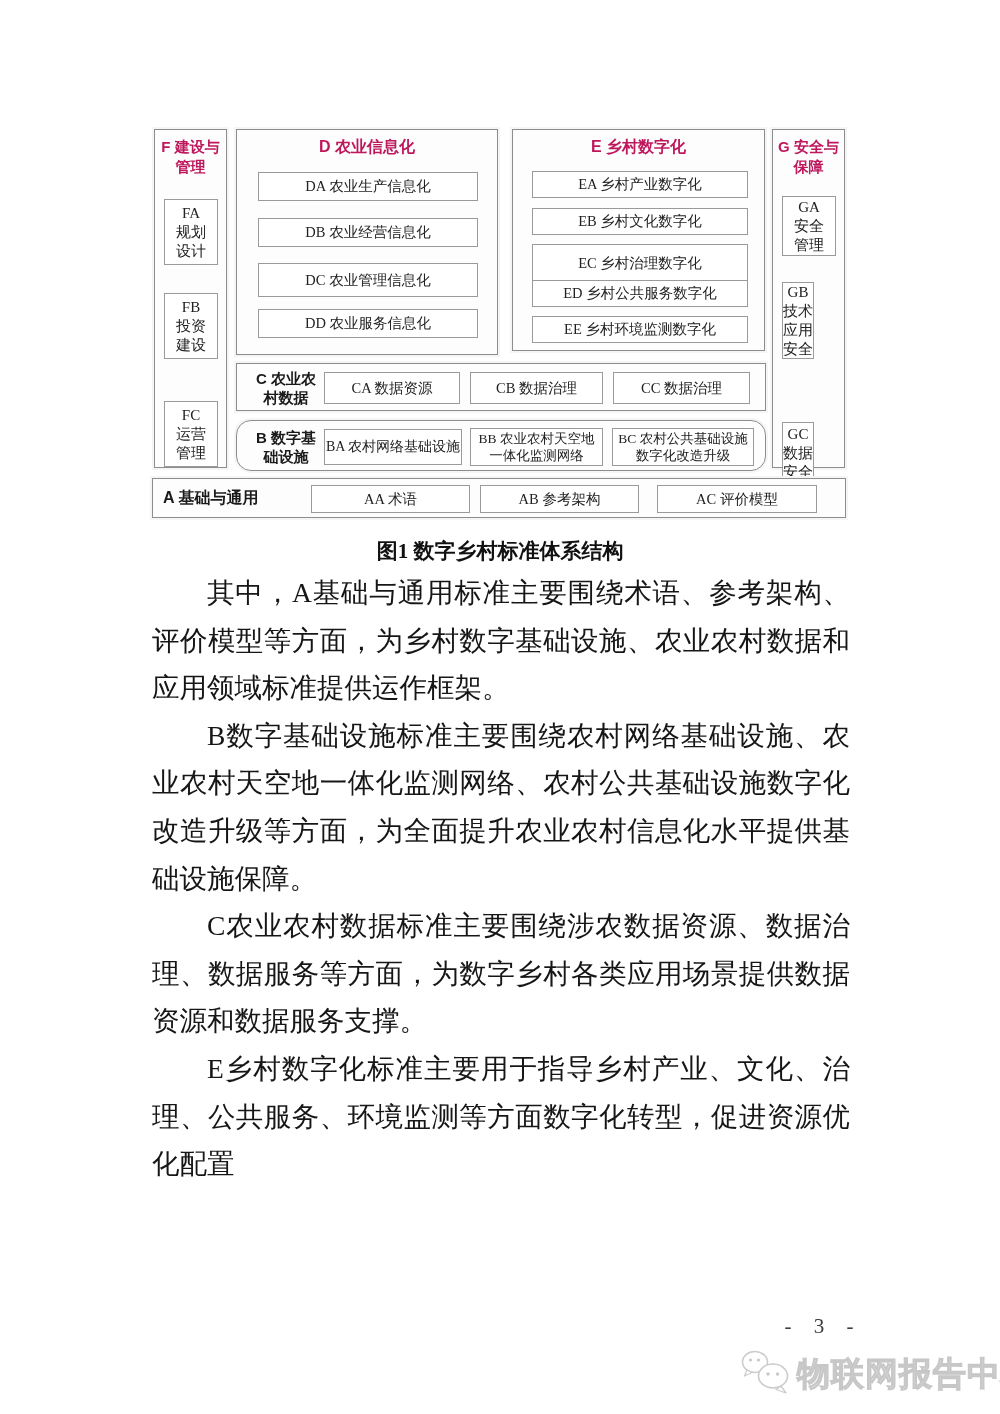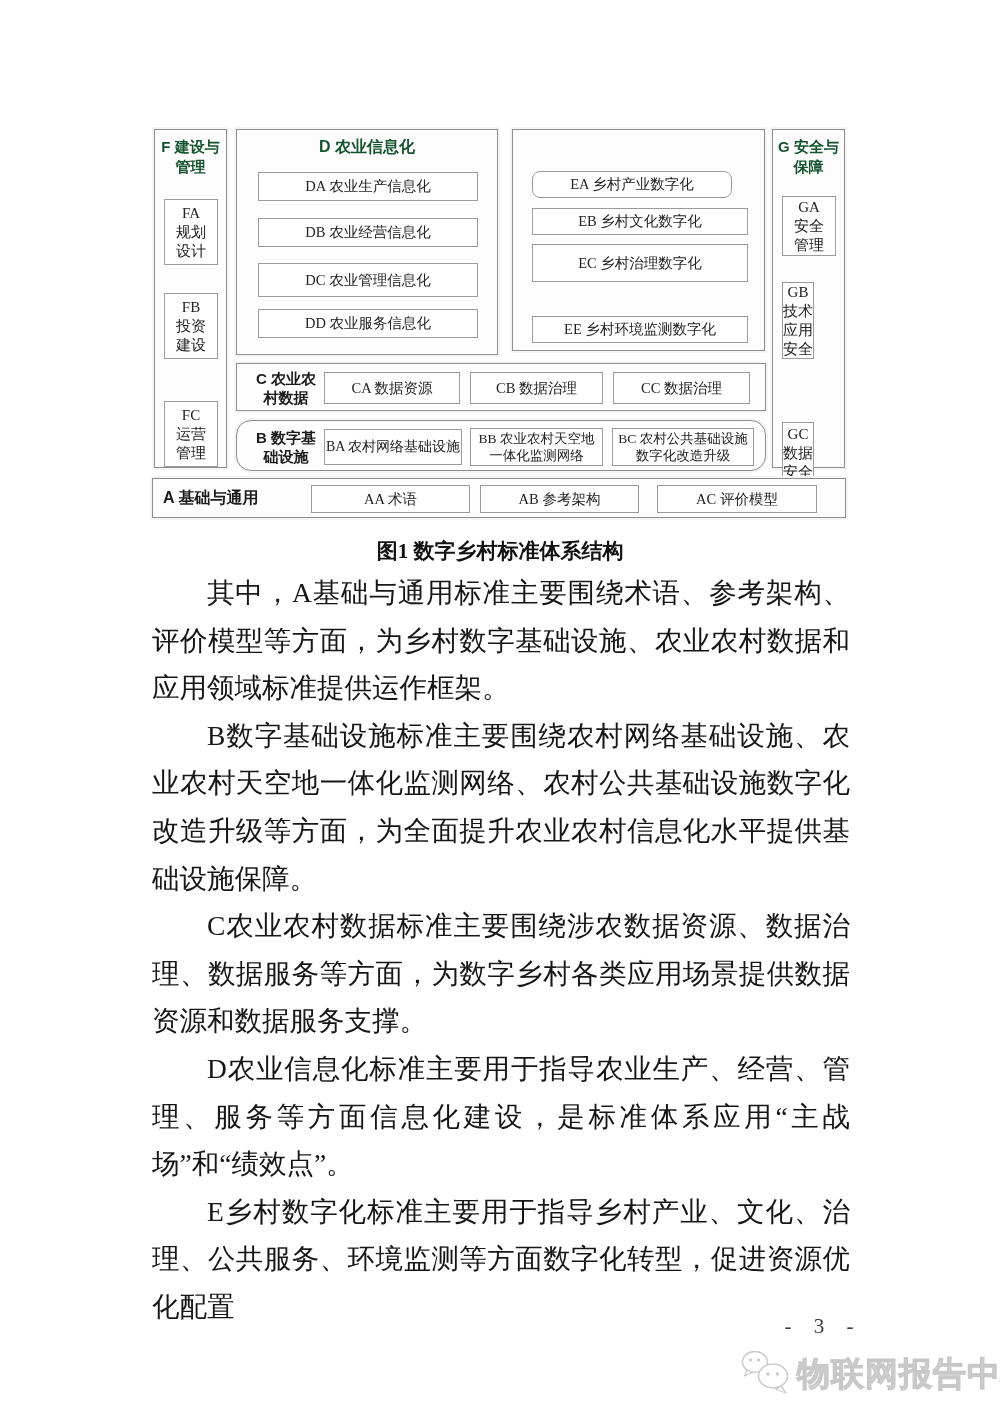--- a/index.html
+++ b/index.html
@@ -4,21 +4,21 @@
 <style>
   * { margin:0; padding:0; box-sizing:border-box; }
   html,body { background:#ffffff; }
   body { font-family:"Liberation Sans", sans-serif; }
   .page { position:relative; width:1000px; height:1414px; background:#ffffff; overflow:hidden; margin:0 auto; }
 
   
   .figure { position:absolute; left:152px; top:127px; width:696px; height:392px; color:#1f1f1f; }
   .pnl { position:absolute; border:1px solid #8d8d8d; background:#fdfdfd; box-shadow:0 0 0 2px #f5f5f5; }
   .pt  { text-align:center; font-weight:bold; font-size:15px; line-height:20px; padding-top:7px;
-         font-family:"Liberation Sans", sans-serif; color:#14532d; }
+         font-family:"Liberation Sans", sans-serif; color:#be185d; }
   .pt.big { font-size:16px; }
   .vb, .hb { position:absolute; border:1px solid #9a9a9a; background:#ffffff;
          font-family:"Liberation Serif", serif; color:#222;
          display:flex; flex-direction:column; justify-content:center; text-align:center; }
   .vb { font-size:15px; line-height:19px;justify-content:center; }
   .hb { font-size:14.5px; }
   .hb2 { font-size:13.5px; line-height:17.5px; }
   .ln { display:block; text-align:center; }
   .rowlb { position:absolute; font-weight:bold; font-size:15px; line-height:19px; text-align:center;
          font-family:"Liberation Sans", sans-serif; color:#1a1a1a; }
@@ -71,23 +71,25 @@
 
     <div class="pnl" style="left:84px; top:2px; width:262px; height:226px;">
       <div class="pt big">D 农业信息化</div>
       <div class="hb" style="left:21px; top:42px; width:220px; height:29px;">DA 农业生产信息化</div>
       <div class="hb" style="left:21px; top:88px; width:220px; height:29px;">DB 农业经营信息化</div>
       <div class="hb" style="left:21px; top:133px; width:220px; height:34px;">DC 农业管理信息化</div>
       <div class="hb" style="left:21px; top:179px; width:220px; height:29px;">DD 农业服务信息化</div>
     </div>
 
     <div class="pnl" style="left:360px; top:2px; width:253px; height:222px;">
-      <div class="hb" style="left:19px; top:41px; width:200px; height:27px;border-radius:8px;">EA 乡村产业数字化</div>
+      <div class="pt big">E 乡村数字化</div>
+      <div class="hb" style="left:19px; top:41px; width:216px; height:27px;">EA 乡村产业数字化</div>
       <div class="hb" style="left:19px; top:78px; width:216px; height:27px;">EB 乡村文化数字化</div>
       <div class="hb" style="left:19px; top:114px; width:216px; height:38px;">EC 乡村治理数字化</div>
+      <div class="hb" style="left:19px; top:150px; width:216px; height:27px;">ED 乡村公共服务数字化</div>
       <div class="hb" style="left:19px; top:186px; width:216px; height:27px;">EE 乡村环境监测数字化</div>
     </div>
 
     <div class="pnl" style="left:620px; top:2px; width:73px; height:339px;">
       <div class="pt">
         <span class="ln">G 安全与</span>
         <span class="ln">保障</span>
       </div>
       <div class="vb" style="left:9px; top:66px; width:54px; height:60px;">
         <span class="ln">GA</span>
@@ -140,21 +142,20 @@
       <div class="hb" style="left:504px; top:6px; width:160px; height:28px;">AC 评价模型</div>
     </div>
   </div>
 
   <div class="caption">图1 数字乡村标准体系结构</div>
 
   <div class="bodytext">
     <p>其中，A基础与通用标准主要围绕术语、参考架构、评价模型等方面，为乡村数字基础设施、农业农村数据和应用领域标准提供运作框架。</p>
     <p>B数字基础设施标准主要围绕农村网络基础设施、农业农村天空地一体化监测网络、农村公共基础设施数字化改造升级等方面，为全面提升农业农村信息化水平提供基础设施保障。</p>
     <p>C农业农村数据标准主要围绕涉农数据资源、数据治理、数据服务等方面，为数字乡村各类应用场景提供数据资源和数据服务支撑。</p>
-    <p>D农业信息化标准主要用于指导农业生产、经营、管理、服务等方面信息化建设，是标准体系应用“主战场”和“绩效点”。</p>
     <p>E乡村数字化标准主要用于指导乡村产业、文化、治理、公共服务、环境监测等方面数字化转型，促进资源优化配置</p>
   </div>
 
   <div class="pageno">- 3 -</div>
 
   <div class="wm">
     <span>
       <svg width="52" height="48" viewBox="0 0 52 48" xmlns="http://www.w3.org/2000/svg">
         <ellipse cx="15" cy="14" rx="12.5" ry="10.5" fill="#ffffff" stroke="#cccccc" stroke-width="1.6"></ellipse>
         <path d="M7 22 L4.5 28 L12 24.5 Z" fill="#ffffff" stroke="#cccccc" stroke-width="1.3" stroke-linejoin="round"></path>

